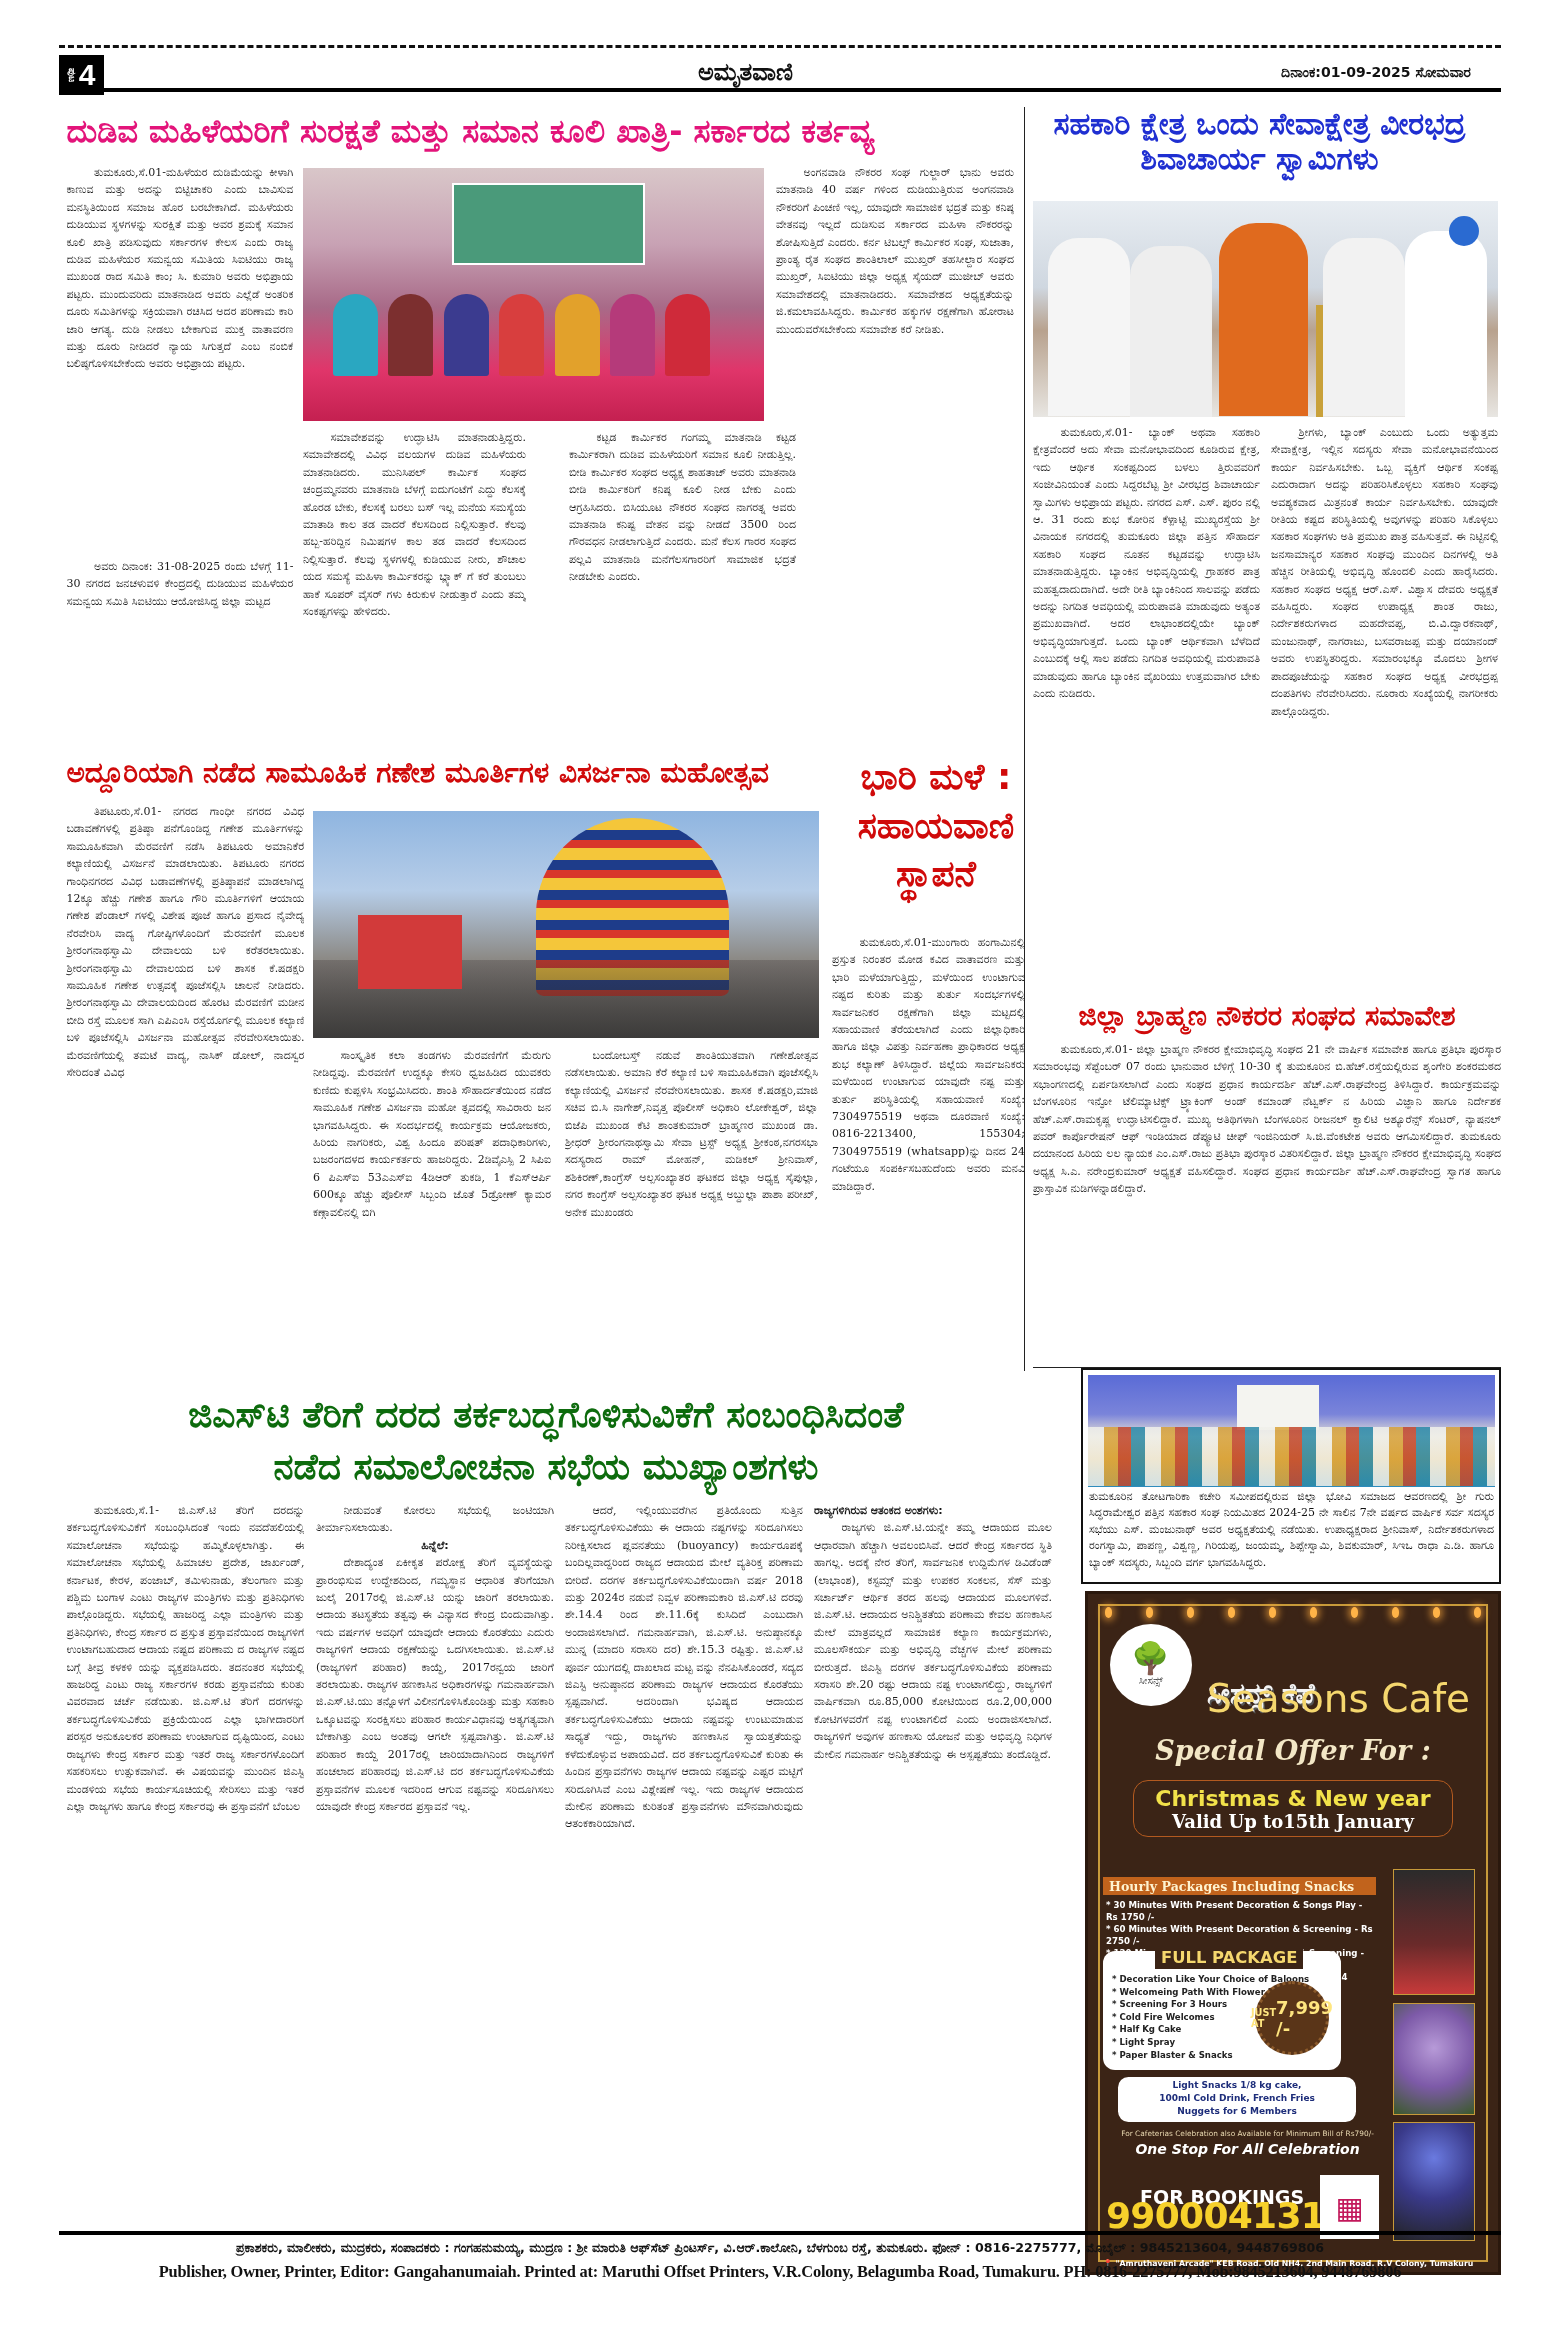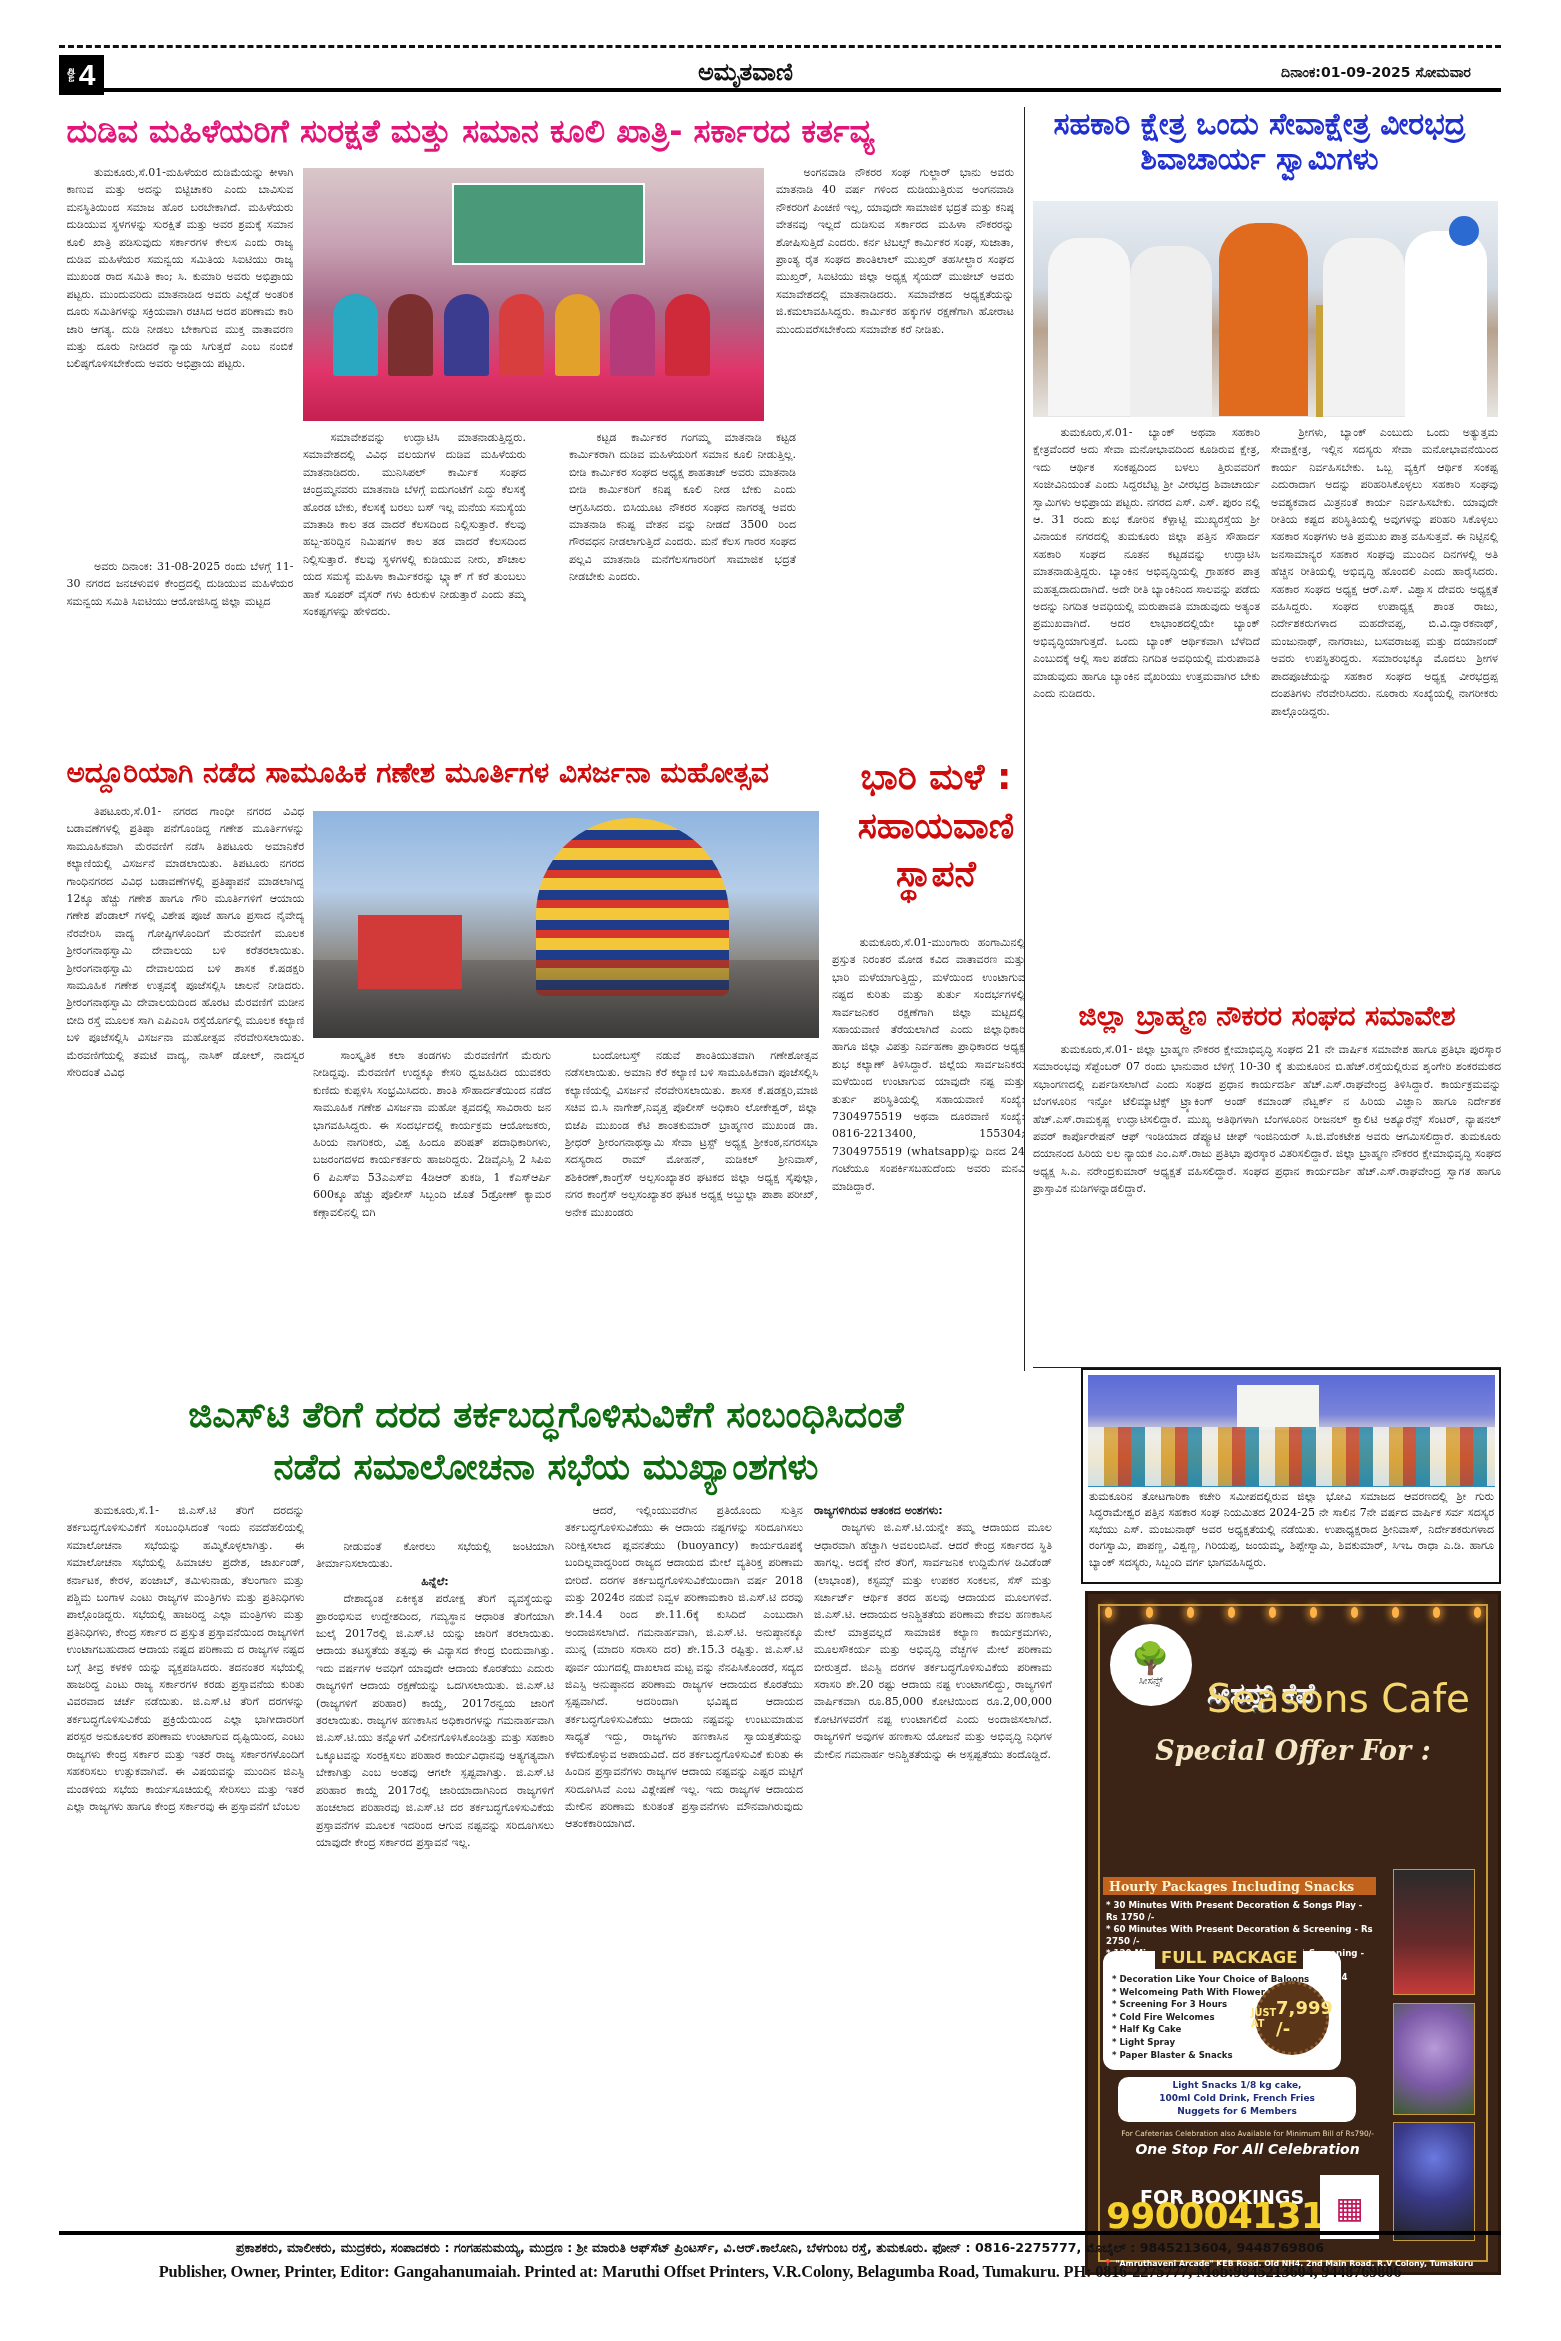--- a/index.html
+++ b/index.html
@@ -169,21 +169,21 @@
   <div class="hrule" style="left:974px; top:1322px; width:468px;"></div>
 
   <div class="headline hl-green" style="left:7.4px; top:1344px; width:959px; font-size:36px; line-height:1.45;">
     <div>ಜಿಎಸ್‌ಟಿ ತೆರಿಗೆ ದರದ ತರ್ಕಬದ್ಧಗೊಳಿಸುವಿಕೆಗೆ ಸಂಬಂಧಿಸಿದಂತೆ</div>
     <div>ನಡೆದ ಸಮಾಲೋಚನಾ ಸಭೆಯ ಮುಖ್ಯಾಂಶಗಳು</div>
   </div>
 
   <div class="col" style="left:7.4px; top:1457px; width:238px; height:725px;">
     <p>ತುಮಕೂರು,ಸೆ.1- ಜಿ.ಎಸ್.ಟಿ ತೆರಿಗೆ ದರದನ್ನು ತರ್ಕಬದ್ಧಗೊಳಿಸುವಿಕೆಗೆ ಸಂಬಂಧಿಸಿದಂತೆ ಇಂದು ನವದೆಹಲಿಯಲ್ಲಿ ಸಮಾಲೋಚನಾ ಸಭೆಯನ್ನು ಹಮ್ಮಿಕೊಳ್ಳಲಾಗಿತ್ತು. ಈ ಸಮಾಲೋಚನಾ ಸಭೆಯಲ್ಲಿ ಹಿಮಾಚಲ ಪ್ರದೇಶ, ಜಾರ್ಖಂಡ್, ಕರ್ನಾಟಕ, ಕೇರಳ, ಪಂಜಾಬ್, ತಮಿಳುನಾಡು, ತೆಲಂಗಾಣ ಮತ್ತು ಪಶ್ಚಿಮ ಬಂಗಾಳ ಎಂಟು ರಾಜ್ಯಗಳ ಮಂತ್ರಿಗಳು ಮತ್ತು ಪ್ರತಿನಿಧಿಗಳು ಪಾಲ್ಗೊಂಡಿದ್ದರು. ಸಭೆಯಲ್ಲಿ ಹಾಜರಿದ್ದ ಎಲ್ಲಾ ಮಂತ್ರಿಗಳು ಮತ್ತು ಪ್ರತಿನಿಧಿಗಳು, ಕೇಂದ್ರ ಸರ್ಕಾರ ದ ಪ್ರಸ್ತುತ ಪ್ರಸ್ತಾವನೆಯಿಂದ ರಾಜ್ಯಗಳಿಗೆ ಉಂಟಾಗಬಹುದಾದ ಆದಾಯ ನಷ್ಟದ ಪರಿಣಾಮ ದ ರಾಜ್ಯಗಳ ನಷ್ಟದ ಬಗ್ಗೆ ತೀವ್ರ ಕಳಕಳಿ ಯನ್ನು ವ್ಯಕ್ತಪಡಿಸಿದರು. ತದನಂತರ ಸಭೆಯಲ್ಲಿ ಹಾಜರಿದ್ದ ಎಂಟು ರಾಜ್ಯ ಸರ್ಕಾರಗಳ ಕರಡು ಪ್ರಸ್ತಾವನೆಯ ಕುರಿತು ವಿವರವಾದ ಚರ್ಚೆ ನಡೆಯಿತು. ಜಿ.ಎಸ್.ಟಿ ತೆರಿಗೆ ದರಗಳನ್ನು ತರ್ಕಬದ್ಧಗೊಳಿಸುವಿಕೆಯ ಪ್ರಕ್ರಿಯೆಯಿಂದ ಎಲ್ಲಾ ಭಾಗೀದಾರರಿಗೆ ಪರಸ್ಪರ ಅನುಕೂಲಕರ ಪರಿಣಾಮ ಉಂಟಾಗುವ ದೃಷ್ಟಿಯಿಂದ, ಎಂಟು ರಾಜ್ಯಗಳು ಕೇಂದ್ರ ಸರ್ಕಾರ ಮತ್ತು ಇತರೆ ರಾಜ್ಯ ಸರ್ಕಾರಗಳೊಂದಿಗೆ ಸಹಕರಿಸಲು ಉತ್ಸುಕವಾಗಿವೆ. ಈ ವಿಷಯವನ್ನು ಮುಂದಿನ ಜಿಎಸ್ಟಿ ಮಂಡಳಿಯ ಸಭೆಯ ಕಾರ್ಯಸೂಚಿಯಲ್ಲಿ ಸೇರಿಸಲು ಮತ್ತು ಇತರೆ ಎಲ್ಲಾ ರಾಜ್ಯಗಳು ಹಾಗೂ ಕೇಂದ್ರ ಸರ್ಕಾರವು ಈ ಪ್ರಸ್ತಾವನೆಗೆ ಬೆಂಬಲ</p>
   </div>
-  <div class="col" style="left:257px; top:1457px; width:238px; height:725px;margin-top:36px;">
+  <div class="col" style="left:257px; top:1457px; width:238px; height:725px;">
     <p>ನೀಡುವಂತೆ ಕೋರಲು ಸಭೆಯಲ್ಲಿ ಜಂಟಿಯಾಗಿ ತೀರ್ಮಾನಿಸಲಾಯಿತು.</p>
     <p class="sub" style="text-align:center;">ಹಿನ್ನೆಲೆ:</p>
     <p>ದೇಶಾದ್ಯಂತ ಏಕೀಕೃತ ಪರೋಕ್ಷ ತೆರಿಗೆ ವ್ಯವಸ್ಥೆಯನ್ನು ಪ್ರಾರಂಭಿಸುವ ಉದ್ದೇಶದಿಂದ, ಗಮ್ಯಸ್ಥಾನ ಆಧಾರಿತ ತೆರಿಗೆಯಾಗಿ ಜುಲೈ 2017ರಲ್ಲಿ ಜಿ.ಎಸ್.ಟಿ ಯನ್ನು ಜಾರಿಗೆ ತರಲಾಯಿತು. ಆದಾಯ ತಟಸ್ಥತೆಯ ತತ್ವವು ಈ ವಿನ್ಯಾಸದ ಕೇಂದ್ರ ಬಿಂದುವಾಗಿತ್ತು. ಇದು ವರ್ಷಗಳ ಅವಧಿಗೆ ಯಾವುದೇ ಆದಾಯ ಕೊರತೆಯು ಎದುರು ರಾಜ್ಯಗಳಿಗೆ ಆದಾಯ ರಕ್ಷಣೆಯನ್ನು ಒದಗಿಸಲಾಯಿತು. ಜಿ.ಎಸ್.ಟಿ (ರಾಜ್ಯಗಳಿಗೆ ಪರಿಹಾರ) ಕಾಯ್ದೆ, 2017ರನ್ವಯ ಜಾರಿಗೆ ತರಲಾಯಿತು. ರಾಜ್ಯಗಳ ಹಣಕಾಸಿನ ಅಧಿಕಾರಗಳನ್ನು ಗಮನಾರ್ಹವಾಗಿ ಜಿ.ಎಸ್.ಟಿ.ಯು ತನ್ನೊಳಗೆ ವಿಲೀನಗೊಳಿಸಿಕೊಂಡಿತ್ತು ಮತ್ತು ಸಹಕಾರಿ ಒಕ್ಕೂಟವನ್ನು ಸಂರಕ್ಷಿಸಲು ಪರಿಹಾರ ಕಾರ್ಯವಿಧಾನವು ಅತ್ಯಗತ್ಯವಾಗಿ ಬೇಕಾಗಿತ್ತು ಎಂಬ ಅಂಶವು ಆಗಲೇ ಸ್ಪಷ್ಟವಾಗಿತ್ತು. ಜಿ.ಎಸ್.ಟಿ ಪರಿಹಾರ ಕಾಯ್ದೆ 2017ರಲ್ಲಿ ಜಾರಿಯಾದಾಗಿನಿಂದ ರಾಜ್ಯಗಳಿಗೆ ಹಂಚಲಾದ ಪರಿಹಾರವು ಜಿ.ಎಸ್.ಟಿ ದರ ತರ್ಕಬದ್ಧಗೊಳಿಸುವಿಕೆಯ ಪ್ರಸ್ತಾವನೆಗಳ ಮೂಲಕ ಇದರಿಂದ ಆಗುವ ನಷ್ಟವನ್ನು ಸರಿದೂಗಿಸಲು ಯಾವುದೇ ಕೇಂದ್ರ ಸರ್ಕಾರದ ಪ್ರಸ್ತಾವನೆ ಇಲ್ಲ.</p>
   </div>
   <div class="col" style="left:506px; top:1457px; width:238px; height:725px;">
     <p>ಆದರೆ, ಇಲ್ಲಿಂಯುವರೆಗಿನ ಪ್ರತಿಯೊಂದು ಸುತ್ತಿನ ತರ್ಕಬದ್ಧಗೊಳಿಸುವಿಕೆಯು ಈ ಆದಾಯ ನಷ್ಟಗಳನ್ನು ಸರಿದೂಗಿಸಲು ನಿರೀಕ್ಷಿಸಲಾದ ಪ್ಲವನತೆಯು (buoyancy) ಕಾರ್ಯರೂಪಕ್ಕೆ ಬಂದಿಲ್ಲವಾದ್ದರಿಂದ ರಾಜ್ಯದ ಆದಾಯದ ಮೇಲೆ ವ್ಯತಿರಿಕ್ತ ಪರಿಣಾಮ ಬೀರಿದೆ. ದರಗಳ ತರ್ಕಬದ್ಧಗೊಳಿಸುವಿಕೆಯಿಂದಾಗಿ ವರ್ಷ 2018 ಮತ್ತು 2024ರ ನಡುವೆ ನಿವ್ವಳ ಪರಿಣಾಮಕಾರಿ ಜಿ.ಎಸ್.ಟಿ ದರವು ಶೇ.14.4 ರಿಂದ ಶೇ.11.6ಕ್ಕೆ ಕುಸಿದಿದೆ ಎಂಬುದಾಗಿ ಅಂದಾಜಿಸಲಾಗಿದೆ. ಗಮನಾರ್ಹವಾಗಿ, ಜಿ.ಎಸ್.ಟಿ. ಅನುಷ್ಠಾನಕ್ಕೂ ಮುನ್ನ (ಮಾದರಿ ಸರಾಸರಿ ದರ) ಶೇ.15.3 ರಷ್ಟಿತ್ತು. ಜಿ.ಎಸ್.ಟಿ ಪೂರ್ವ ಯುಗದಲ್ಲಿ ದಾಖಲಾದ ಮಟ್ಟ ವನ್ನು ನೆನಪಿಸಿಕೊಂಡರೆ, ಸದ್ಯದ ಜಿಎಸ್ಟಿ ಅನುಷ್ಠಾನದ ಪರಿಣಾಮ ರಾಜ್ಯಗಳ ಆದಾಯದ ಕೊರತೆಯು ಸ್ಪಷ್ಟವಾಗಿದೆ. ಅದರಿಂದಾಗಿ ಭವಿಷ್ಯದ ಆದಾಯದ ತರ್ಕಬದ್ಧಗೊಳಿಸುವಿಕೆಯು ಆದಾಯ ನಷ್ಟವನ್ನು ಉಂಟುಮಾಡುವ ಸಾಧ್ಯತೆ ಇದ್ದು, ರಾಜ್ಯಗಳು ಹಣಕಾಸಿನ ಸ್ವಾಯತ್ತತೆಯನ್ನು ಕಳೆದುಕೊಳ್ಳುವ ಅಪಾಯವಿದೆ. ದರ ತರ್ಕಬದ್ಧಗೊಳಿಸುವಿಕೆ ಕುರಿತು ಈ ಹಿಂದಿನ ಪ್ರಸ್ತಾವನೆಗಳು ರಾಜ್ಯಗಳ ಆದಾಯ ನಷ್ಟವನ್ನು ಎಷ್ಟರ ಮಟ್ಟಿಗೆ ಸರಿದೂಗಿಸಿವೆ ಎಂಬ ವಿಶ್ಲೇಷಣೆ ಇಲ್ಲ. ಇದು ರಾಜ್ಯಗಳ ಆದಾಯದ ಮೇಲಿನ ಪರಿಣಾಮ ಕುರಿತಂತೆ ಪ್ರಸ್ತಾವನೆಗಳು ಮೌನವಾಗಿರುವುದು ಆತಂಕಕಾರಿಯಾಗಿದೆ.</p>
   </div>
   <div class="col" style="left:755px; top:1457px; width:238px; height:725px;">
     <p class="sub">ರಾಜ್ಯಗಳಿಗಿರುವ ಆತಂಕದ ಅಂಶಗಳು:</p>
     <p>ರಾಜ್ಯಗಳು ಜಿ.ಎಸ್.ಟಿ.ಯನ್ನೇ ತಮ್ಮ ಆದಾಯದ ಮೂಲ ಆಧಾರವಾಗಿ ಹೆಚ್ಚಾಗಿ ಅವಲಂಬಿಸಿವೆ. ಆದರೆ ಕೇಂದ್ರ ಸರ್ಕಾರದ ಸ್ಥಿತಿ ಹಾಗಲ್ಲ. ಅದಕ್ಕೆ ನೇರ ತೆರಿಗೆ, ಸಾರ್ವಜನಿಕ ಉದ್ದಿಮೆಗಳ ಡಿವಿಡೆಂಡ್ (ಲಾಭಾಂಶ), ಕಸ್ಟಮ್ಸ್ ಮತ್ತು ಉಪಕರ ಸಂಕಲನ, ಸೆಸ್ ಮತ್ತು ಸರ್ಚಾರ್ಜ್ ಆರ್ಥಿಕ ತರದ ಹಲವು ಆದಾಯದ ಮೂಲಗಳಿವೆ. ಜಿ.ಎಸ್.ಟಿ. ಆದಾಯದ ಅನಿಶ್ಚಿತತೆಯ ಪರಿಣಾಮ ಕೇವಲ ಹಣಕಾಸಿನ ಮೇಲೆ ಮಾತ್ರವಲ್ಲದೆ ಸಾಮಾಜಿಕ ಕಲ್ಯಾಣ ಕಾರ್ಯಕ್ರಮಗಳು, ಮೂಲಸೌಕರ್ಯ ಮತ್ತು ಅಭಿವೃದ್ಧಿ ವೆಚ್ಚಗಳ ಮೇಲೆ ಪರಿಣಾಮ ಬೀರುತ್ತದೆ. ಜಿಎಸ್ಟಿ ದರಗಳ ತರ್ಕಬದ್ಧಗೊಳಿಸುವಿಕೆಯ ಪರಿಣಾಮ ಸರಾಸರಿ ಶೇ.20 ರಷ್ಟು ಆದಾಯ ನಷ್ಟ ಉಂಟಾಗಲಿದ್ದು, ರಾಜ್ಯಗಳಿಗೆ ವಾರ್ಷಿಕವಾಗಿ ರೂ.85,000 ಕೋಟಿಯಿಂದ ರೂ.2,00,000 ಕೋಟಿಗಳವರೆಗೆ ನಷ್ಟ ಉಂಟಾಗಲಿದೆ ಎಂದು ಅಂದಾಜಿಸಲಾಗಿದೆ. ರಾಜ್ಯಗಳಿಗೆ ಅವುಗಳ ಹಣಕಾಸು ಯೋಜನೆ ಮತ್ತು ಅಭಿವೃದ್ಧಿ ನಿಧಿಗಳ ಮೇಲಿನ ಗಮನಾರ್ಹ ಅನಿಶ್ಚಿತತೆಯನ್ನು ಈ ಅಸ್ಪಷ್ಟತೆಯು ತಂದೊಡ್ಡಿದೆ.</p>
@@ -211,20 +211,24 @@
         <span></span>
         <span></span>
     </div>
     <div class="ad-logo">
       <span class="tree">🌳</span>
       <span>ಸೀಸನ್ಸ್</span>
     </div>
     <div class="ad-kn">ಸೀಸನ್ಸ್ ಕೆಫೆ</div>
     <div class="ad-name">Seasons Cafe</div>
     <div class="ad-special">Special Offer For :</div>
+    <div class="ad-occasion">
+      <div class="occ">Christmas &amp; New year</div>
+      <div class="valid">Valid Up to15th January</div>
+    </div>
     <div class="ad-hourly-title">Hourly Packages Including Snacks</div>
     <ul class="ad-hourly">
       <li>* 30 Minutes With Present Decoration &amp; Songs Play - Rs 1750 /-</li>
       <li>* 60 Minutes With Present Decoration &amp; Screening - Rs 2750 /-</li>
       <li>* 120 Minutes With Present Decoration &amp; Screening - Rs 4200 /-</li>
       <li>* 200 Minutes Screening - Rs 4700 /- Maximum 14 Members</li>
     </ul>
     <div class="ad-full">
       <div class="ad-full-title">FULL PACKAGE</div>
       <ul>

